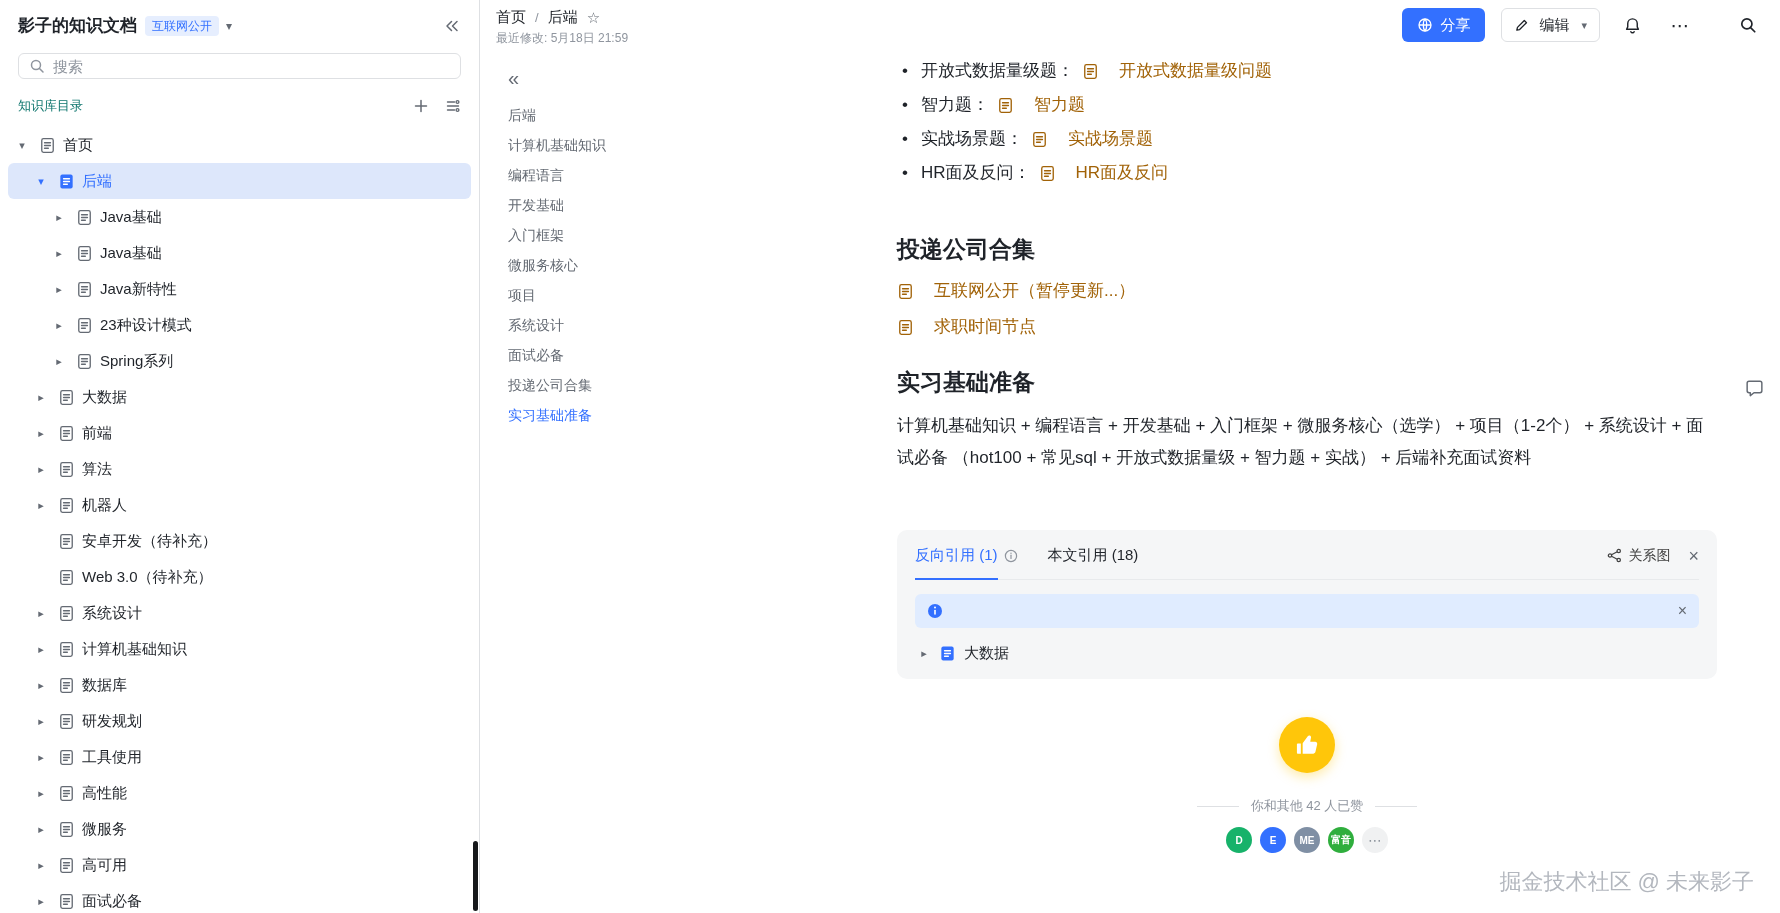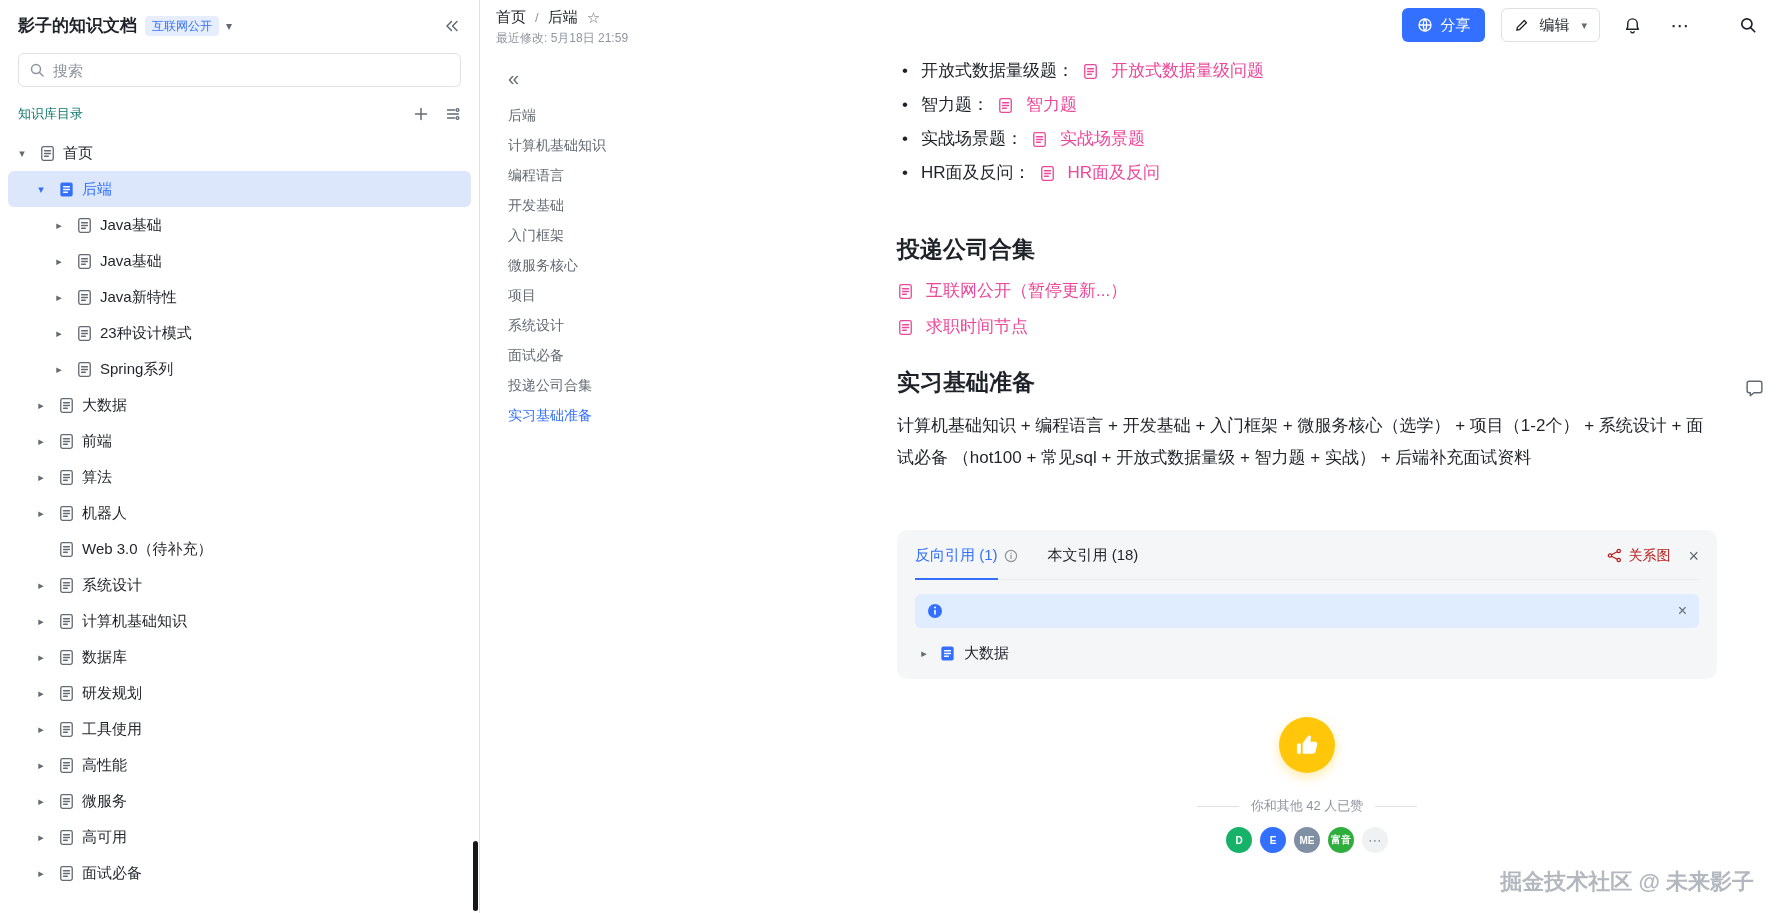--- a/index.html
+++ b/index.html
@@ -12,21 +12,21 @@
 
   
   .sidebar { width:480px; min-width:480px; height:100%; border-right:1px solid #dee0e3;
              position:relative; display:flex; flex-direction:column; background:#fff; }
   .sb-header { display:flex; align-items:center; padding:14px 18px 6px; }
   .sb-title { font-size:17px; font-weight:bold; }
   .badge { margin-left:8px; background:#e6eefe; color:#3370ff; font-size:12px;
            padding:2px 7px; border-radius:4px; line-height:16px; }
   .sb-caret { margin-left:7px; color:#646a73; font-size:12px; cursor:pointer; }
   .collapse-btn { margin-left:auto; color:#646a73; cursor:pointer; }
-  .sb-search { margin:10px 18px 4px; height:34px; border:1px solid #dee0e3; border-radius:6px;
+  .sb-search { margin:10px 18px 4px; height:26px; border:1px solid #dee0e3; border-radius:6px;
                display:flex; align-items:center; padding:0 10px; gap:8px; color:#8f959e; background:#fff; }
   .sb-search input { border:0; outline:0; flex:1; font-size:15px; color:#1f2329; background:transparent;
                      font-family:inherit; }
   .sb-search input::placeholder { color:#8f959e; }
   .sb-section { display:flex; align-items:center; padding:14px 18px 8px; color:#0f766e; font-size:13px; }
   .sb-section .icons { margin-left:auto; display:flex; gap:16px; color:#646a73; }
   .sb-section .icons span { cursor:pointer; }
   .sb-tree { flex:1; overflow:hidden; padding-top:4px; }
   .tree-row { height:36px; display:flex; align-items:center; margin:0 8px; border-radius:6px;
               font-size:15px; gap:6px; cursor:pointer; color:#1f2329; }
@@ -65,40 +65,40 @@
   .doc-body { flex:1; display:flex; overflow:hidden; }
   .toc { width:250px; flex:none; padding:20px 0 0 28px; font-size:14px; color:#646a73; }
   .toc-collapse { font-size:20px; color:#646a73; cursor:pointer; margin-bottom:12px; line-height:20px; }
   .toc-item { padding:6px 0; line-height:18px; cursor:pointer; white-space:nowrap; }
   .toc-item.active { color:#3370ff; }
 
   .article { width:820px; margin-left:167px; padding-top:6px; position:relative; }
   .bullet-li { display:flex; align-items:center; line-height:34px; font-size:17px; }
   .bullet-li .dot { width:24px; padding-left:5px; flex:none; }
   .bullet-li .blabel { margin-right:8px; }
-  .doc-link { color:#ec4899; text-decoration:none; display:inline-flex; 
-              gap:12px; cursor:pointer; }
+  .doc-link { color:#a16207; text-decoration:none; display:inline-flex; 
+              gap:20px; cursor:pointer; }
   .doc-link .licon { display:flex; align-items:center; }
   .block-link { margin-top:12px; display:flex; width:fit-content; font-size:17px; line-height:24px; }
   h2.doc-h { font-size:23px; font-weight:bold; color:#1f2329; }
   .h-company { margin:44px 0 14px; }
   .h-prep { margin:28px 0 12px; }
   .doc-p { font-size:17px; line-height:32px; color:#1f2329; }
   .comment-float { position:absolute; right:-48px; top:330px; cursor:pointer; }
 
   
   .ref-panel { margin-top:56px; background:#f5f6f7; border-radius:10px; padding:2px 18px 16px; }
   .ref-tabs { display:flex; align-items:center; height:48px; border-bottom:1px solid #e8eaec; }
   .ref-tab { font-size:15px; color:#1f2329; height:100%; display:flex; align-items:center;
              position:relative; margin-right:30px; gap:6px; cursor:pointer; }
   .ref-tab.active { color:#3370ff; }
   .ref-tab.active::after { content:""; position:absolute; left:0; right:20px; bottom:-1px;
                            height:2px; background:#3370ff; }
   .ref-right { margin-left:auto; display:flex; align-items:center; gap:18px; }
-  .graph-btn { display:flex; align-items:center; gap:6px; font-size:14px; color:#b91c1c; cursor:pointer; }
+  .graph-btn { display:flex; align-items:center; gap:6px; font-size:14px; color:#404040; cursor:pointer; }
   .close-x { color:#646a73; font-size:18px; cursor:pointer; line-height:1; }
   .ref-banner { margin-top:14px; background:#e0ecff; border-radius:6px; display:flex;
                 align-items:center; padding:9px 12px; font-size:14px; gap:9px; }
   .ref-banner .btext { color:#1f2329; }
   .ref-banner .close-x { margin-left:auto; font-size:16px; }
   .ref-row { display:flex; align-items:center; gap:8px; padding:16px 2px 0; font-size:15px; cursor:pointer; }
   .ref-row .rcaret { color:#646a73; font-size:11px; width:14px; text-align:center; }
   .ref-row .ricon { color:#3370ff; display:flex; }
 
   
@@ -107,21 +107,21 @@
               display:flex; align-items:center; justify-content:center; cursor:pointer;
               box-shadow:0 4px 12px rgba(255,198,10,.35); }
   .like-count { margin-top:24px; display:flex; align-items:center; gap:12px;
                 color:#8f959e; font-size:13px; }
   .like-count .line { width:42px; height:1px; background:#dee0e3; }
   .avatars { margin-top:12px; display:flex; align-items:center; gap:8px; }
   .avatar { width:26px; height:26px; border-radius:50%; color:#fff; display:flex; align-items:center;
             justify-content:center; font-size:10px; font-weight:bold; cursor:pointer; flex:none; }
   .avatar.more { background:#f0f1f2; color:#8f959e; font-size:14px; font-weight:normal; }
 
-  .watermark { position:absolute; right:26px; bottom:16px; font-size:22px; font-weight:bold;
+  .watermark { position:absolute; right:26px; bottom:16px; font-size:22px; font-weight:normal;
                color:#a6abb3; opacity:.85;margin-top:12px; }
 </style>
 </head>
 <body>
 
 <aside class="sidebar">
   <div class="sb-header">
     <span class="sb-title">影子的知识文档</span>
     <span class="badge">互联网公开</span>
     <span class="sb-caret">▾</span>
@@ -261,20 +261,30 @@
       </div>
       <div class="tree-row lvl1">
         <span class="caret">▸</span>
         <span class="ticon">
           <svg viewBox="0 0 16 16" width="17" height="17">
             <rect x="2.6" y="1.6" width="10.8" height="12.8" rx="1.6" fill="none" stroke="currentColor" stroke-width="1.25"></rect>
             <path d="M5.2 5.4h5.6M5.2 8h5.6M5.2 10.6h3.6" stroke="currentColor" stroke-width="1.25" stroke-linecap="round"></path>
           </svg>
         </span>
         <span class="tlabel">机器人</span>
+      </div>
+      <div class="tree-row lvl1">
+        <span class="caret"></span>
+        <span class="ticon">
+          <svg viewBox="0 0 16 16" width="17" height="17">
+            <rect x="2.6" y="1.6" width="10.8" height="12.8" rx="1.6" fill="none" stroke="currentColor" stroke-width="1.25"></rect>
+            <path d="M5.2 5.4h5.6M5.2 8h5.6M5.2 10.6h3.6" stroke="currentColor" stroke-width="1.25" stroke-linecap="round"></path>
+          </svg>
+        </span>
+        <span class="tlabel">安卓开发（待补充）</span>
       </div>
       <div class="tree-row lvl1">
         <span class="caret"></span>
         <span class="ticon">
           <svg viewBox="0 0 16 16" width="17" height="17">
             <rect x="2.6" y="1.6" width="10.8" height="12.8" rx="1.6" fill="none" stroke="currentColor" stroke-width="1.25"></rect>
             <path d="M5.2 5.4h5.6M5.2 8h5.6M5.2 10.6h3.6" stroke="currentColor" stroke-width="1.25" stroke-linecap="round"></path>
           </svg>
         </span>
         <span class="tlabel">Web 3.0（待补充）</span>

